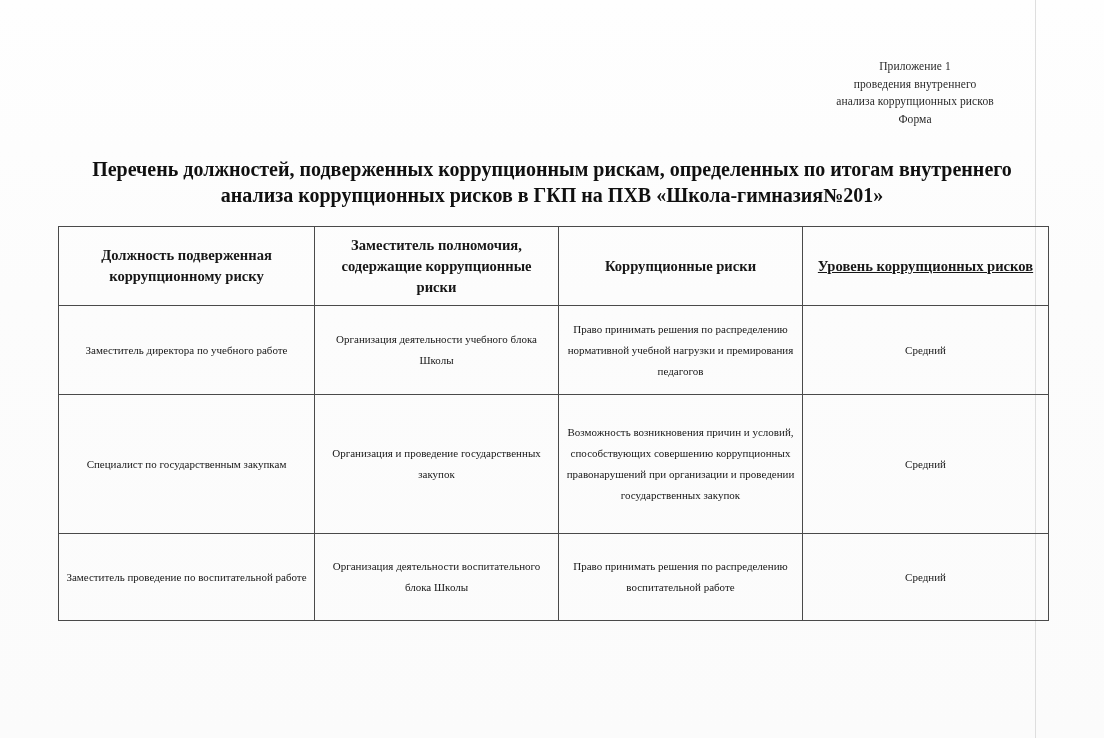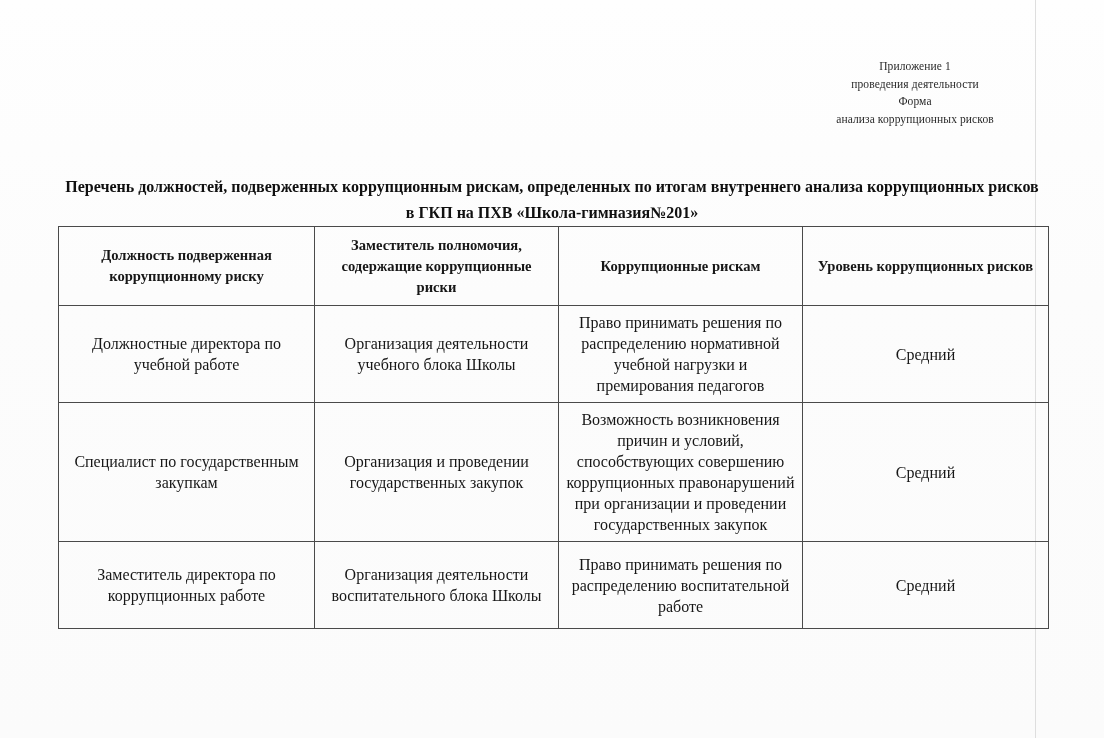--- a/index.html
+++ b/index.html
@@ -48,24 +48,24 @@
     line-height: 17.5px;
     color: #2a2a2a;
     letter-spacing: 0.1px;
   }
   .ref-block div { white-space: nowrap; }
 
   
   .doc-title {
     position: absolute;
     left: 60px;
-    top: 174px;
+    top: 156px;
     width: 984px;
     text-align: center;
-    font-size: 16px;
+    font-size: 20px;
     font-weight: bold;
     line-height: 26px;
     color: #101010;
   }
 
   
   .risk-table {
     position: absolute;
     left: 58px;
     top: 226px;
@@ -83,92 +83,93 @@
     color: #171717;
   }
   .risk-table th {
     font-weight: bold;
     font-size: 14.6px;
     line-height: 21px;
     height: 66px;
   }
   .risk-table td {
     font-weight: normal;
-    font-size: 16px;
+    font-size: 11px;
     line-height: 21px;
   }
   
   .col-pos   { width: 256px; }
   .col-duty  { width: 244px; }
   .col-risk  { width: 244px; }
   .col-level { width: 246px; }
 
   
   .th-level-text {
     display: block;
     white-space: nowrap;
     font-size: 14.6px;
     margin: 0 -7px;
+    text-decoration: underline;
   }
 
   
   tr.row-1 td { height: 76px; }
   tr.row-2 td { height: 126px; margin-left: 28px; }
   tr.row-3 td { height: 74px; }
 
   .cell-multiline { white-space: pre-line; }
 </style>
 </head>
 <body>
 
 <div class="page">
 
   <div class="scan-line"></div>
 
   <div class="ref-block">
     <div>Приложение 1</div>
-    <div>проведения деятельности</div>
+    <div>проведения внутреннего</div>
+    <div>анализа коррупционных рисков</div>
     <div>Форма</div>
-    <div>анализа коррупционных рисков</div>
   </div>
 
   <div class="doc-title">Перечень должностей, подверженных коррупционным рискам, определенных по итогам внутреннего анализа коррупционных рисков в ГКП на ПХВ «Школа-гимназия№201»</div>
 
   <table class="risk-table">
     <colgroup>
       <col class="col-pos">
       <col class="col-duty">
       <col class="col-risk">
       <col class="col-level">
     </colgroup>
     <thead>
       <tr>
         <th>Должность подверженная коррупционному риску</th>
         <th>Заместитель полномочия, содержащие коррупционные риски</th>
-        <th>Коррупционные рискам</th>
+        <th>Коррупционные риски</th>
         <th>
           <span class="th-level-text">Уровень коррупционных рисков</span>
         </th>
       </tr>
     </thead>
     <tbody>
       <tr class="row-1">
-        <td>Должностные директора по учебной работе</td>
+        <td>Заместитель директора по учебного работе</td>
         <td>Организация деятельности учебного блока Школы</td>
         <td>Право принимать решения по распределению нормативной учебной нагрузки и премирования педагогов</td>
         <td>Средний</td>
       </tr>
       <tr class="row-2">
         <td>Специалист по государственным закупкам</td>
-        <td>Организация и проведении государственных закупок</td>
+        <td>Организация и проведение государственных закупок</td>
         <td>Возможность возникновения причин и условий, способствующих совершению коррупционных правонарушений при организации и проведении государственных закупок</td>
         <td>Средний</td>
       </tr>
       <tr class="row-3">
-        <td>Заместитель директора по коррупционных работе</td>
+        <td>Заместитель проведение по воспитательной работе</td>
         <td class="cell-multiline">Организация деятельности воспитательного  блока Школы</td>
         <td>Право принимать решения по распределению воспитательной работе</td>
         <td>Средний</td>
       </tr>
     </tbody>
   </table>
 
 </div>
 
 </body></html>

